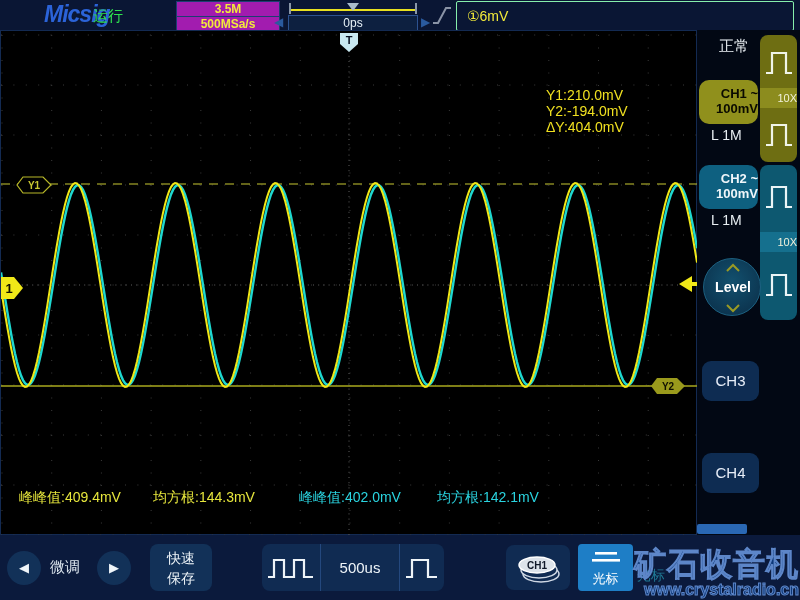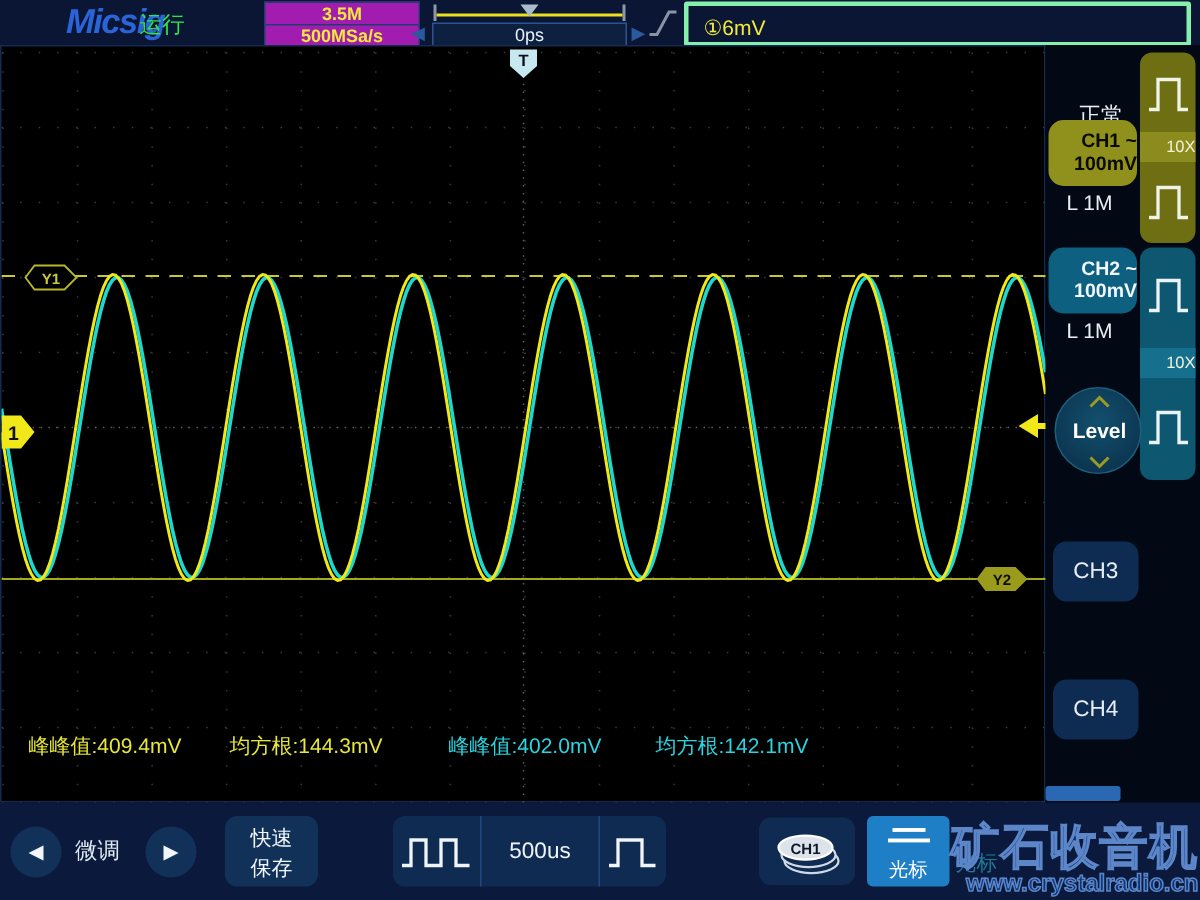--- a/index.html
+++ b/index.html
@@ -9,37 +9,37 @@
 
   
   #topbar { position:absolute; left:0; top:0; width:800px; height:30px; background:#0a1634; }
   .logo { position:absolute; left:8px; top:1px; font-size:23px; font-weight:bold; font-style:italic; color:#2b63d8; letter-spacing:-1px;margin-left:36px; }
   .runstate { position:absolute; left:93px; top:7px; font-size:15px; color:#2ee24e; }
   .samplebox { position:absolute; left:176px; top:1px; width:104px; height:30px; border:1px solid #1c3e72; background:#a21caf; }
   .samplebox .row { height:14px; line-height:14px; text-align:center; font-size:12px; font-weight:bold; color:#f2ea3a; }
   .samplebox .row + .row { border-top:1px solid #1c3e72; }
   .posbox { position:absolute; left:288px; top:15px; width:130px; height:17px; background:#0d2040; border:1px solid #2c5290; text-align:center; font-size:12px; line-height:15px; color:#e8f2f8; }
   .posarrow { position:absolute; top:15px; font-size:12px; color:#2a5a9e; }
-  .trigbox { position:absolute; left:456px; top:1px; width:338px; height:30px; border:3px solid #86efac; border-radius:2px; }
+  .trigbox { position:absolute; left:456px; top:1px; width:338px; height:30px; border:1px solid #86efac; border-radius:2px; }
   .trigbox span { position:absolute; left:10px; top:6px; font-size:14px; color:#f2ea3a; }
 
   
   #scope { position:absolute; left:0; top:30px; width:697px; height:505px; background:#000; border:1px solid #132a52; }
   #scope svg { position:absolute; left:0; top:0; }
   .cur-dash { stroke:#c8c832; stroke-width:1.2; stroke-dasharray:9 7; }
   .cur-solid { stroke:#a8a81e; stroke-width:1.4; }
   .freq-counter { position:absolute; left:28px; top:32px; font-size:15px; color:#f0e818; }
   .cursor-readout { position:absolute; left:545px; top:56px; font-size:14px; line-height:16px; color:#f0e020; }
   .meas { position:absolute; top:458px; font-size:14px; white-space:nowrap; }
   .meas-ch1 { color:#e6e63c; }
   .meas-ch2 { color:#2ad4e0; }
 
   
   #rightpanel { position:absolute; left:697px; top:30px; width:103px; height:505px; background:#020814; }
-  .trig-mode { position:absolute; left:22px; top:7px; font-size:15px; color:#e8eef2;margin-top:31px; }
+  .trig-mode { position:absolute; left:22px; top:7px; font-size:15px; color:#e8eef2; }
   .probe-col { position:absolute; left:63px; width:37px; border-radius:8px; }
   .probe-col.c1 { top:5px; height:127px; background:#6e6e12; }
   .probe-col.c2 { top:135px; height:155px; background:#0d5870; }
   .probe-band { position:absolute; left:0; width:37px; height:20px; line-height:20px; text-align:right; font-size:11px; color:#f2f2dc; }
   .c1 .probe-band { top:53px; background:#8c8c1e; }
   .c2 .probe-band { top:67px; background:#15708e; }
   .ch-btn { position:absolute; left:2px; width:59px; height:44px; border-radius:10px; text-align:right; font-size:13px; font-weight:bold; line-height:1.15; padding-top:7px; }
   .ch-btn.ch1 { top:50px; background:#90901c; color:#0a0a00; }
   .ch-btn.ch2 { top:135px; background:#0e6080; color:#f0f6fa; }
   .imp { position:absolute; left:14px; font-size:14px; color:#e8eef2; }
@@ -151,20 +151,25 @@
         <polygon points="339,2 357,2 357,13 348,21 339,13" fill="#c8e8f0"></polygon>
         <text x="348" y="13" font-size="11" fill="#071020" text-anchor="middle" font-weight="bold">T</text>
         <polygon points="0,246 13,246 22,257 13,268 0,268" fill="#f0e818"></polygon>
         <text x="8" y="262" font-size="13" fill="#101000" text-anchor="middle" font-weight="bold">1</text>
         <polygon points="678,253 691,245 691,261" fill="#f0e818"></polygon>
         <rect x="691" y="251" width="6" height="4" fill="#f0e818"></rect>
       </g>
     </svg>
 
 
+    <div class="cursor-readout">
+      <div>Y1:210.0mV</div>
+      <div>Y2:-194.0mV</div>
+      <div>ΔY:404.0mV</div>
+    </div>
 
     <span class="meas meas-ch1" style="left:18px;">峰峰值:409.4mV</span>
     <span class="meas meas-ch1" style="left:152px;">均方根:144.3mV</span>
     <span class="meas meas-ch2" style="left:298px;">峰峰值:402.0mV</span>
     <span class="meas meas-ch2" style="left:436px;">均方根:142.1mV</span>
   </div>
 
   <div id="rightpanel">
     <div class="trig-mode">正常</div>
 

